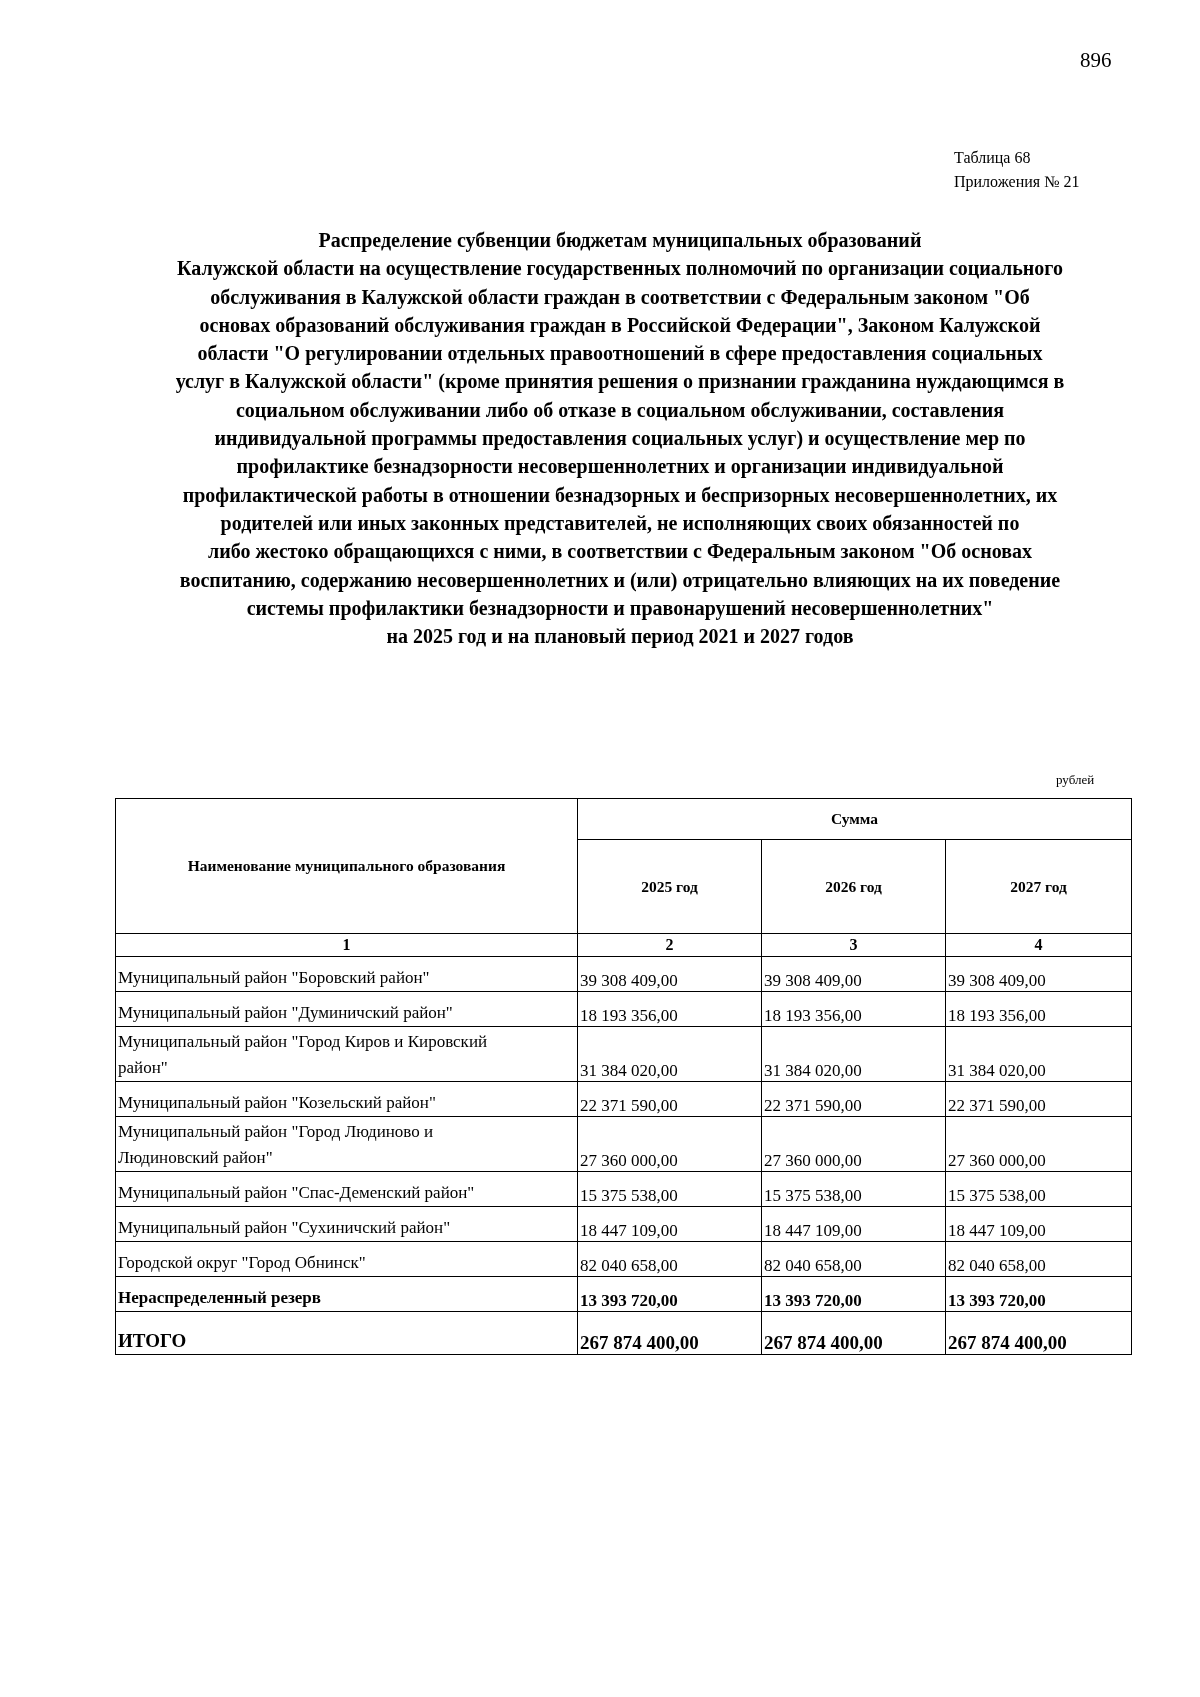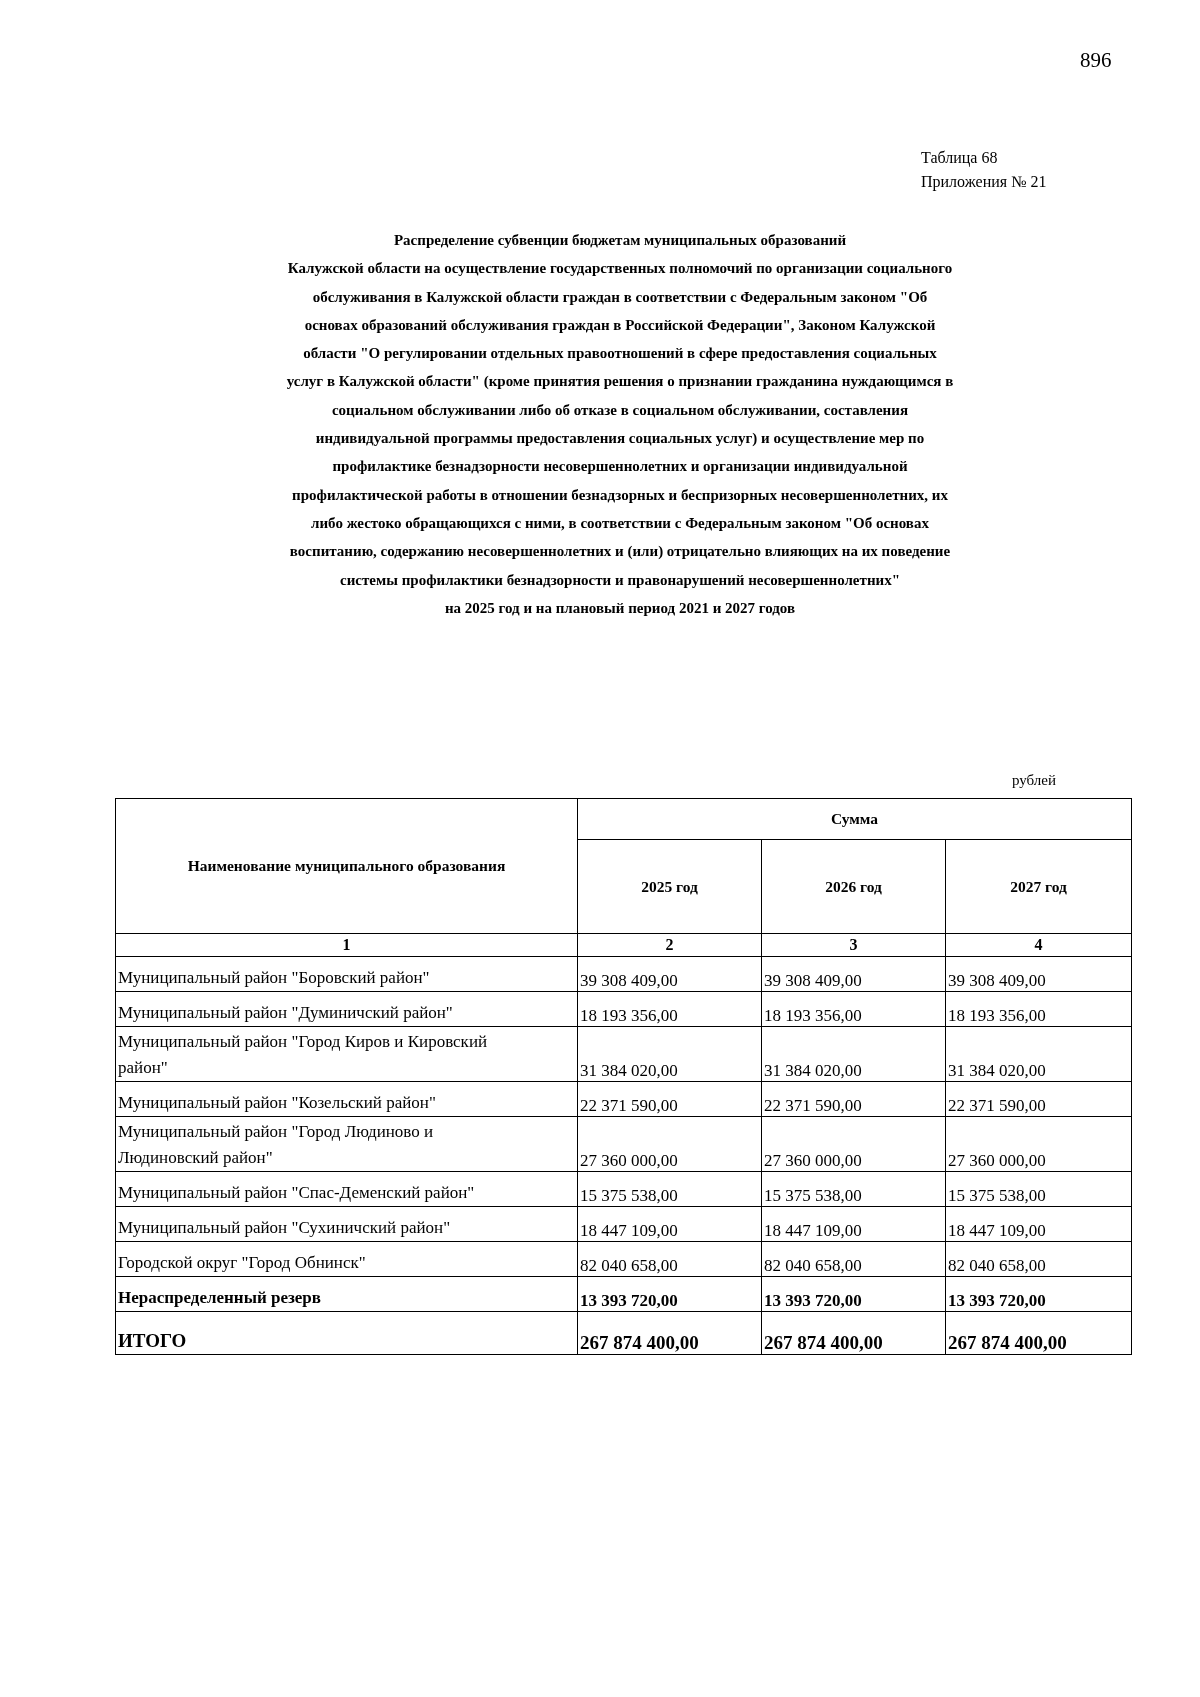--- a/index.html
+++ b/index.html
@@ -1,21 +1,21 @@
 <!DOCTYPE html>
 <html><head>
 <meta charset="utf-8">
 <style>
   html, body { margin: 0; padding: 0; background: #ffffff; }
   body { width: 1200px; height: 1697px; position: relative; font-family: "Liberation Serif", "DejaVu Serif", serif; color: #000; overflow: hidden; }
   .page-number { position: absolute; top: 48px; left: 1080px; font-size: 21px; }
-  .annex { position: absolute; top: 146px; left: 921px; font-size: 16px; line-height: 24px; }
-  .title { position: absolute; top: 226px; left: 100px; width: 1040px; text-align: center; font-weight: bold; font-size: 15px; line-height: 28.3px; }
+  .annex { position: absolute; top: 146px; left: 954px; font-size: 16px; line-height: 24px; }
+  .title { position: absolute; top: 226px; left: 100px; width: 1040px; text-align: center; font-weight: bold; font-size: 20px; line-height: 28.3px; }
   .title div { white-space: nowrap; }
-  .units { position: absolute; top: 772px; left: 1012px; font-size: 15px; }
+  .units { position: absolute; top: 772px; left: 1056px; font-size: 13px; }
   table.data { position: absolute; top: 798px; left: 115px; width: 1016px; border-collapse: collapse; font-size: 17px; table-layout: fixed; }
   table.data td, table.data th { border: 1.5px solid #000; padding: 0 2px; }
   table.data th { font-weight: bold; font-size: 15.5px; text-align: center; }
   .h-name { height: 134px; }
   .h-sum { height: 40px; }
   .h-year { height: 92px; }
   .idx td { text-align: center; font-weight: bold; font-size: 16px; height: 22px; }
   td.name { text-align: left; line-height: 26px; vertical-align: bottom; }
   td.num { text-align: left; vertical-align: bottom; }
   tr.r1 td { height: 34px; }
@@ -37,20 +37,21 @@
   <div>Распределение субвенции бюджетам муниципальных образований</div>
   <div>Калужской области на осуществление государственных полномочий по организации социального</div>
   <div>обслуживания в Калужской области граждан в соответствии с Федеральным законом "Об</div>
   <div>основах образований обслуживания граждан в Российской Федерации", Законом Калужской</div>
   <div>области "О регулировании отдельных правоотношений в сфере предоставления социальных</div>
   <div>услуг в Калужской области" (кроме принятия решения о признании гражданина нуждающимся в</div>
   <div>социальном обслуживании либо об отказе в социальном обслуживании, составления</div>
   <div>индивидуальной программы предоставления социальных услуг) и осуществление мер по</div>
   <div>профилактике безнадзорности несовершеннолетних и организации индивидуальной</div>
   <div>профилактической работы в отношении безнадзорных и беспризорных несовершеннолетних, их</div>
+  <div>родителей или иных законных представителей, не исполняющих своих обязанностей по</div>
   <div>либо жестоко обращающихся с ними, в соответствии с Федеральным законом "Об основах</div>
   <div>воспитанию, содержанию несовершеннолетних и (или) отрицательно влияющих на их поведение</div>
   <div>системы профилактики безнадзорности и правонарушений несовершеннолетних"</div>
   <div>на 2025 год и на плановый период 2021 и 2027 годов</div>
 </div>
 
 <div class="units">рублей</div>
 
 <table class="data">
   <colgroup>

